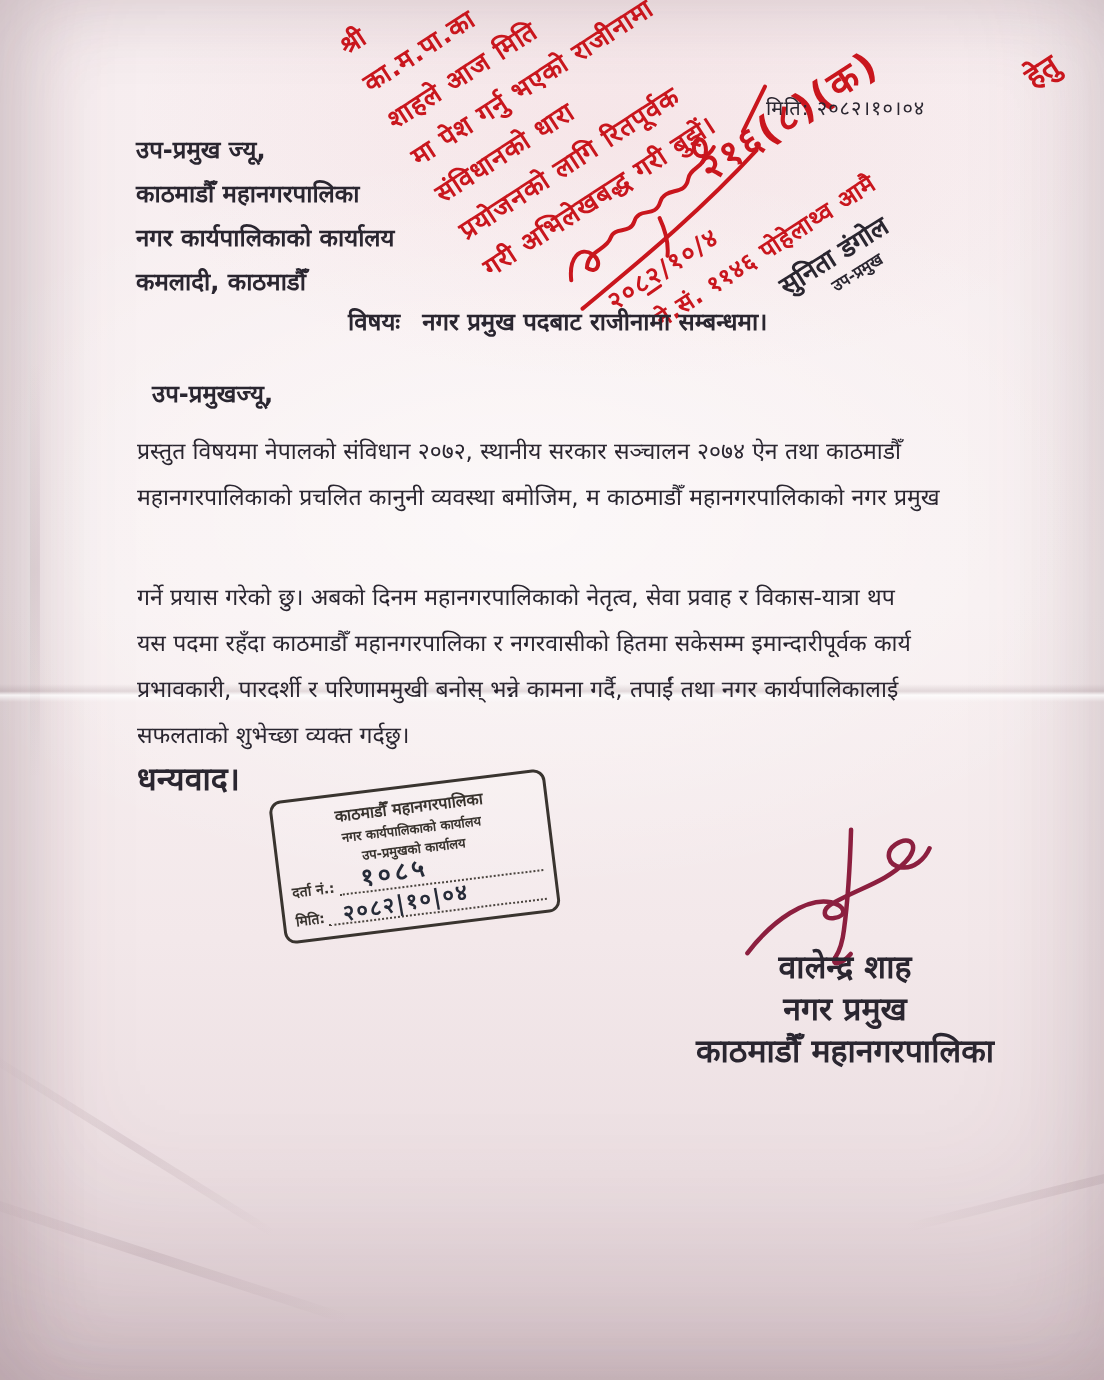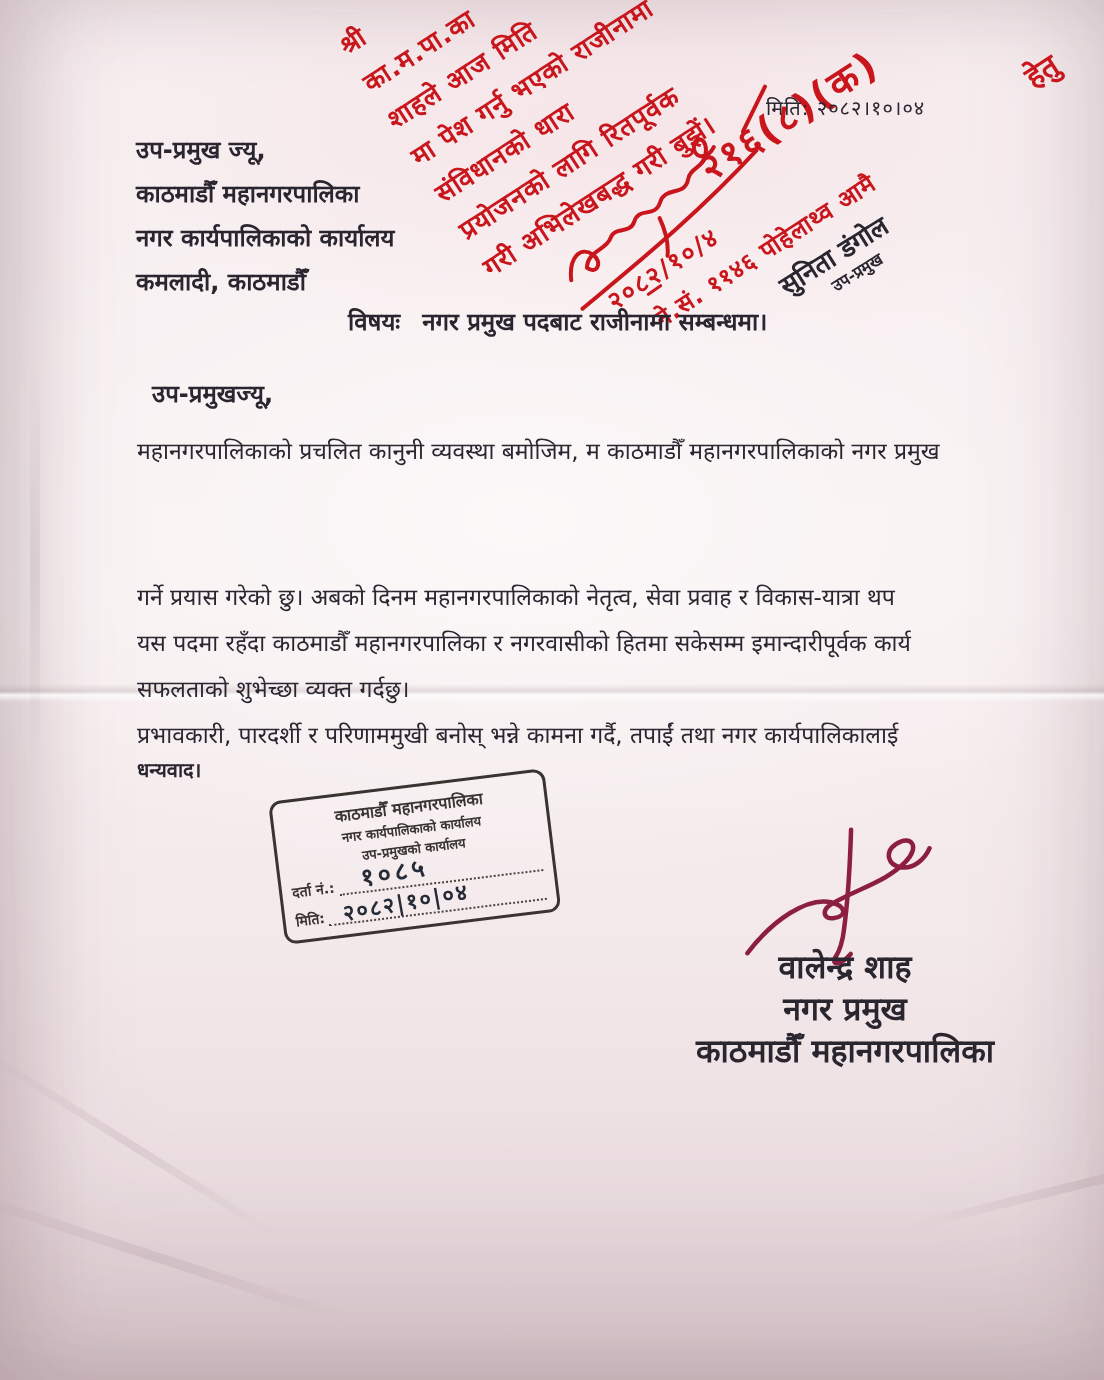--- a/index.html
+++ b/index.html
@@ -55,21 +55,21 @@
   .subject{position:absolute;left:348px;top:304px;font-size:24px;font-weight:700;white-space:nowrap;}
   .subject .gap{display:inline-block;width:22px;}
 
   .salutation{position:absolute;left:152px;top:376px;font-size:24px;font-weight:600;text-align:center;}
 
   .para{position:absolute;left:137px;width:900px;}
   .p1{top:428px;}
   .p2{top:574px;}
   .pline{font-size:23px;line-height:46px;font-weight:500;white-space:nowrap;}
 
-  .closing{position:absolute;left:137px;top:756px;font-size:20px;font-weight:600;}
+  .closing{position:absolute;left:137px;top:756px;font-size:32px;font-weight:600;}
 
   
   .reg-stamp{position:absolute;left:268px;top:802px;width:252px;transform:rotate(-7deg);transform-origin:0 0;
     border:3px solid #39342f;border-radius:12px;padding:8px 10px 10px 10px;color:#39342f;background:rgba(255,255,255,0.12);}
   .reg-stamp .o1{font-size:16px;font-weight:700;text-align:center;white-space:nowrap;}
   .reg-stamp .o2{font-size:13px;font-weight:600;text-align:center;white-space:nowrap;margin-top:2px;}
   .reg-row{display:flex;align-items:flex-end;margin-top:10px;font-size:14px;font-weight:700;position:relative;}
   .reg-row .dots{flex:1;border-bottom:2px dotted #4a443e;height:14px;margin-left:4px;}
   .hand{position:absolute;color:#262b38;font-weight:600;transform:rotate(-3deg);white-space:nowrap;}
   .hv1{left:70px;top:-16px;font-size:25px;letter-spacing:4px;}
@@ -131,28 +131,29 @@
     <div>कमलादी, काठमाडौँ</div>
   </div>
 
   <div class="subject ink">
     <span>विषयः</span><span class="gap"></span><span>नगर प्रमुख पदबाट राजीनामा सम्बन्धमा।</span>
   </div>
 
   <div class="salutation ink">उप-प्रमुखज्यू,</div>
 
   <div class="para p1">
+    <div class="pline ink">प्रस्तुत विषयमा नेपालको संविधान २०७२, स्थानीय सरकार सञ्चालन २०७४ ऐन तथा काठमाडौँ</div>
     <div class="pline ink">महानगरपालिकाको प्रचलित कानुनी व्यवस्था बमोजिम, म काठमाडौँ महानगरपालिकाको नगर प्रमुख</div>
   </div>
 
   <div class="para p2">
     <div class="pline ink">गर्ने प्रयास गरेको छु।  अबको दिनम महानगरपालिकाको नेतृत्व, सेवा प्रवाह र विकास-यात्रा थप</div>
     <div class="pline ink">यस पदमा रहँदा काठमाडौँ महानगरपालिका र नगरवासीको हितमा सकेसम्म इमान्दारीपूर्वक कार्य</div>
+    <div class="pline ink">प्रभावकारी, पारदर्शी र परिणाममुखी बनोस् भन्ने कामना गर्दै, तपाईं तथा नगर कार्यपालिकालाई</div>
     <div class="pline ink">सफलताको शुभेच्छा व्यक्त गर्दछु।</div>
-    <div class="pline ink">प्रभावकारी, पारदर्शी र परिणाममुखी बनोस् भन्ने कामना गर्दै, तपाईं तथा नगर कार्यपालिकालाई</div>
   </div>
 
   <div class="closing ink">धन्यवाद।</div>
 
   <div class="reg-stamp">
     <div class="o1">काठमाडौँ महानगरपालिका</div>
     <div class="o2">नगर कार्यपालिकाको कार्यालय</div>
     <div class="o2">उप-प्रमुखको कार्यालय</div>
     <div class="reg-row">
       <span>दर्ता नं.:</span>

